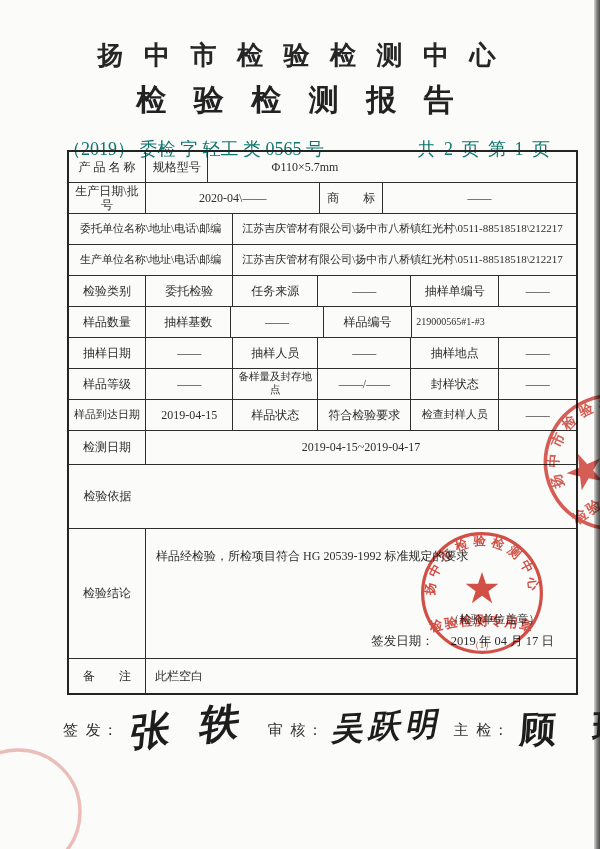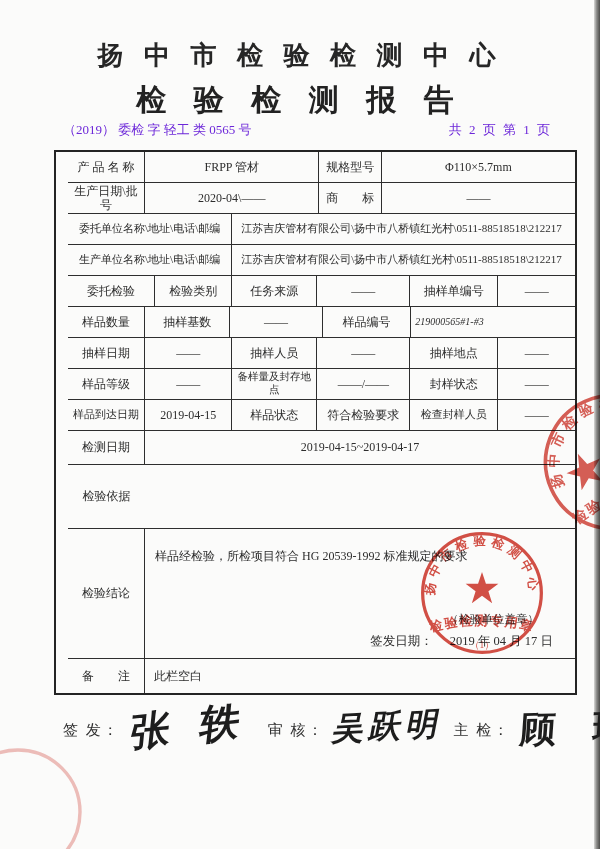--- a/index.html
+++ b/index.html
@@ -17,42 +17,42 @@
     position:absolute;top:38px;left:0;width:600px;text-align:center;
     font-size:26px;font-weight:bold;letter-spacing:7px;color:#262626;
   }
   .report-title{
     position:absolute;top:80px;left:0;width:600px;text-align:center;
     font-size:30px;font-weight:bold;letter-spacing:10px;color:#222;
   }
   .doc-line{
     position:absolute;top:121px;left:63px;width:507px;
     display:flex;justify-content:space-between;align-items:baseline;
-    font-size:13px;color:#6d28d9;
-  }
-  .doc-line .right{margin-right:18px;letter-spacing:2px;}
+    font-size:18px;color:#0f766e;
+  }
+  .doc-line .right{margin-right:18px;letter-spacing:2px;margin-top:16px;}
   .doc-table{
-    position:absolute;top:150px;left:54px;width:507px;
-    border:2.2px solid #242424;background:transparent;padding-left:12px;
+    position:absolute;top:150px;left:67px;width:507px;
+    border:2.2px solid #242424;background:transparent;
   }
   .trow{display:flex;border-bottom:1.6px solid #2e2e2e;}
   .trow:last-child{border-bottom:none;}
   .cell{
     box-sizing:border-box;border-right:1.6px solid #2e2e2e;
     display:flex;align-items:center;justify-content:center;
     text-align:center;font-size:12px;overflow:hidden;padding:0 2px;
     line-height:1.2;
   }
   .cell:last-child{border-right:none;}
   .cell.left{justify-content:flex-start;text-align:center;padding-left:9px;}
   .h30{height:30px}.h33{height:33px}.h63{height:63px}.h129{height:129px}.h34{height:34px}
   .w15{width:15.2%}.w34{width:34.4%}.w12{width:12.3%}.w38{width:38.1%}
   .w17a{width:17.2%}.w17b{width:16.8%}.w18{width:18.3%}.w17c{width:17.4%}.w15b{width:15.1%}
   .w32{width:32.4%}.w68{width:67.6%}.w85{width:84.8%}
-  .fs11{font-size:11px}.fs10{font-size:10.5px}.fs10s{font-size:10px;letter-spacing:0;font-style:italic;}
+  .fs11{font-size:11px}.fs10{font-size:10.5px}.fs10s{font-size:10px;letter-spacing:0;}
   .rel{position:relative;display:block;}
   .concl-text{position:absolute;top:20px;left:10px;font-size:12px;}
   .seal-hint{position:absolute;top:84px;right:36px;font-size:11.5px;color:#3a3a3a;}
   .issue-date{position:absolute;bottom:9px;right:22px;font-size:12.5px;}
   .issue-date .lbl{margin-right:14px;}
   .sig-block{
     position:absolute;top:694px;left:63px;width:520px;height:72px;
     display:flex;align-items:center;
   }
   .sig-label{font-size:15px;color:#2f2f2f;letter-spacing:2px;white-space:nowrap;}
@@ -77,41 +77,40 @@
 <div class="report-title">检 验 检 测 报 告</div>
 
 <div class="doc-line">
   <span>（2019）  委检 字 轻工 类 0565 号</span>
   <span class="right">共 2 页 第 1 页</span>
 </div>
 
 <div class="doc-table">
   <div class="trow h30">
     <div class="cell w15">产 品 名 称</div>
-    <div class="cell w34">FRPP 管材</div>
     <div class="cell w12">规格型号</div>
     <div class="cell w38">Φ110×5.7mm</div>
   </div>
   <div class="trow h30">
     <div class="cell w15">生产日期\批号</div>
     <div class="cell w34">2020-04\——</div>
     <div class="cell w12">商　　标</div>
     <div class="cell w38">——</div>
   </div>
   <div class="trow h30">
     <div class="cell w32 fs11">委托单位名称\地址\电话\邮编</div>
     <div class="cell w68 left fs11">江苏吉庆管材有限公司\扬中市八桥镇红光村\0511-88518518\212217</div>
   </div>
   <div class="trow h30">
     <div class="cell w32 fs11">生产单位名称\地址\电话\邮编</div>
     <div class="cell w68 left fs11">江苏吉庆管材有限公司\扬中市八桥镇红光村\0511-88518518\212217</div>
   </div>
   <div class="trow h30">
+    <div class="cell w15">检验类别</div>
     <div class="cell w17a">委托检验</div>
-    <div class="cell w15">检验类别</div>
     <div class="cell w17b">任务来源</div>
     <div class="cell w18">——</div>
     <div class="cell w17c">抽样单编号</div>
     <div class="cell w15b">——</div>
   </div>
   <div class="trow h30">
     <div class="cell w15">样品数量</div>
     <div class="cell w17b">抽样基数</div>
     <div class="cell w18">——</div>
     <div class="cell w17c">样品编号</div>

